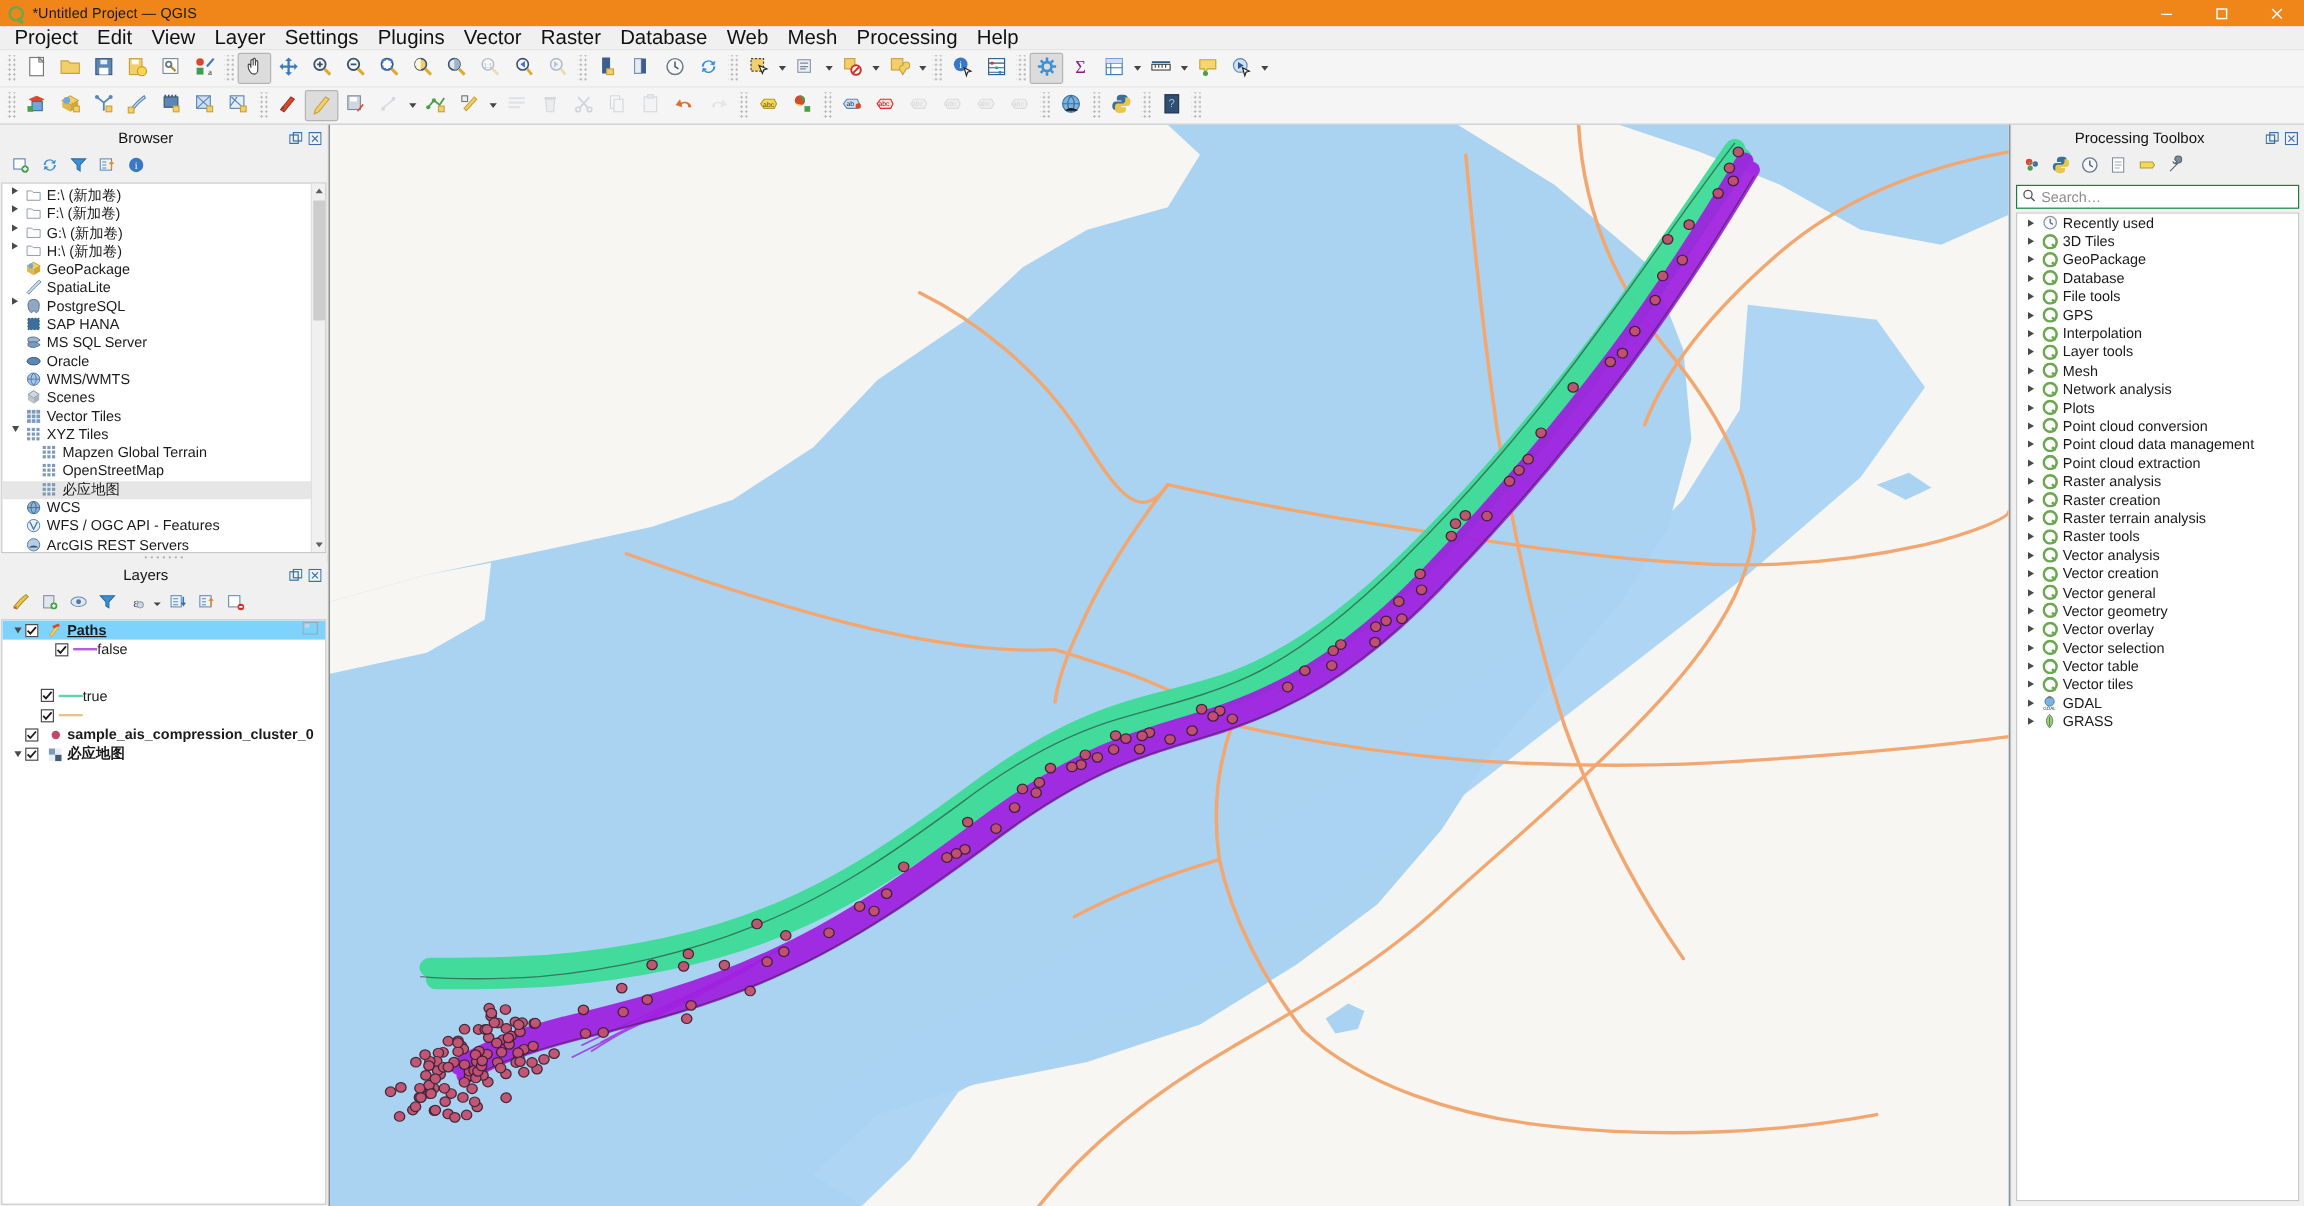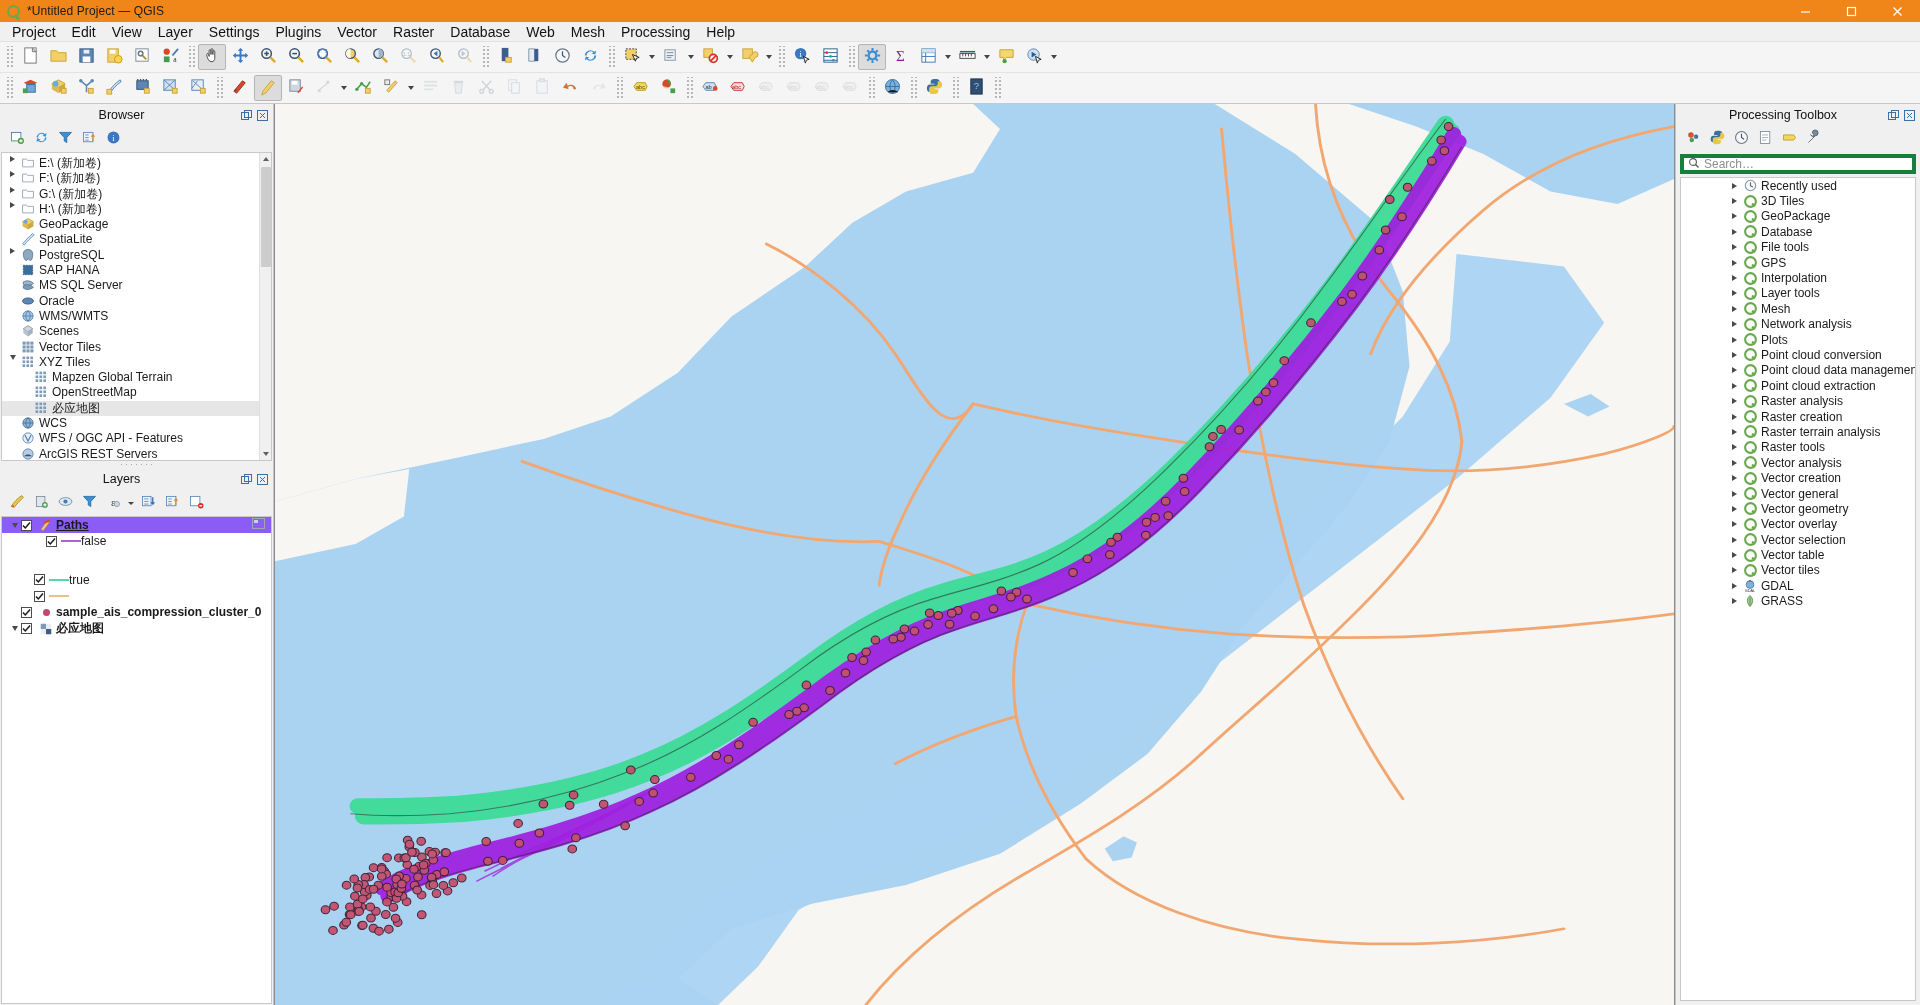--- a/index.html
+++ b/index.html
@@ -36,21 +36,21 @@
     color:#fff; font-size:13px; line-height:1;
   }
   .win-btn svg { display:block; }
 
   
   .menubar {
     height:20px; background:#f0f0f0; display:flex; align-items:center;
     padding-left:4px; flex:0 0 20px; border-bottom:1px solid #e2e2e2;
   }
   .menu-item {
-    padding:2px 8px; font-size:14px; color:#111; cursor:default; line-height:16px;
+    padding:2px 8px; font-size:17px; color:#111; cursor:default; line-height:16px;
   }
 
   
   .toolbar {
     height:31px; background:#f5f5f5; display:flex; align-items:center;
     flex:0 0 31px; border-bottom:1px solid #e3e3e3; padding-left:2px;
   }
   .toolbar.row2 { border-bottom:1px solid #c8c8c8; }
   .tb-grip {
     width:8px; height:22px; margin:0 3px; flex:0 0 8px;
@@ -163,21 +163,21 @@
 
   .layers-panel { flex:1 1 auto; display:flex; flex-direction:column; min-height:0; }
   .layers-tree {
     flex:1 1 auto; background:#fff; border:1px solid #c9c9c9; margin:0 1px 1px 1px;
     overflow:hidden; position:relative;
   }
   .lrow {
     height:16.3px; display:flex; align-items:center; font-size:12px;
     padding-left:3px; white-space:nowrap;
   }
-  .lrow.sel { background:#8b5cf6; }
+  .lrow.sel { background:#7dd3fc; }
   .lcheck {
     width:11px;height:11px;border:1px solid #4c4c4c;background:#fff;
     display:flex;align-items:center;justify-content:center; flex:0 0 11px;
     margin-right:4px;
   }
   .lcheck svg { display:block; }
   .lsym { width:20px; flex:0 0 20px; display:flex;align-items:center;justify-content:center; }
   .llabel-bold { font-weight:bold; }
   .llabel-u { text-decoration:underline; }
   .legend-line { width:22px; height:2px; display:block; }
@@ -195,36 +195,35 @@
     text-shadow:0 1px 2px rgba(0,0,0,.12);
   }
 
   
   .right-dock {
     width:245px; flex:0 0 245px; display:flex; flex-direction:column;
     border-left:1px solid #c4c4c4;
   }
   .search-wrap { padding:2px 4px 3px 4px; flex:0 0 auto; }
   .search-box {
-    height:20px; background:#fff; border:4px solid #15803d; display:flex;
+    height:20px; background:#fff; border:1px solid #15803d; display:flex;
     align-items:center; padding:0 4px;
   }
   .search-box input {
     border:0; outline:0; flex:1 1 auto; font-size:12px; font-family:inherit;
     color:#333; background:transparent; padding-left:4px;
   }
   .search-box input::placeholder { color:#8d8d8d; }
   .tbx-tree {
     flex:1 1 auto; background:#fff; border:1px solid #c9c9c9; margin:0 4px 4px 4px;
     overflow:hidden;
   }
   .tbx-row {
     height:15.4px; display:flex; align-items:center; font-size:12px; padding-left:5px;
     white-space:nowrap;
-    margin-left:42px;
   }
 </style>
 </head>
 <body>
 
 <div class="app">
 
   <div class="titlebar">
     <div class="title-logo">
       <div class="q-ring"></div>

